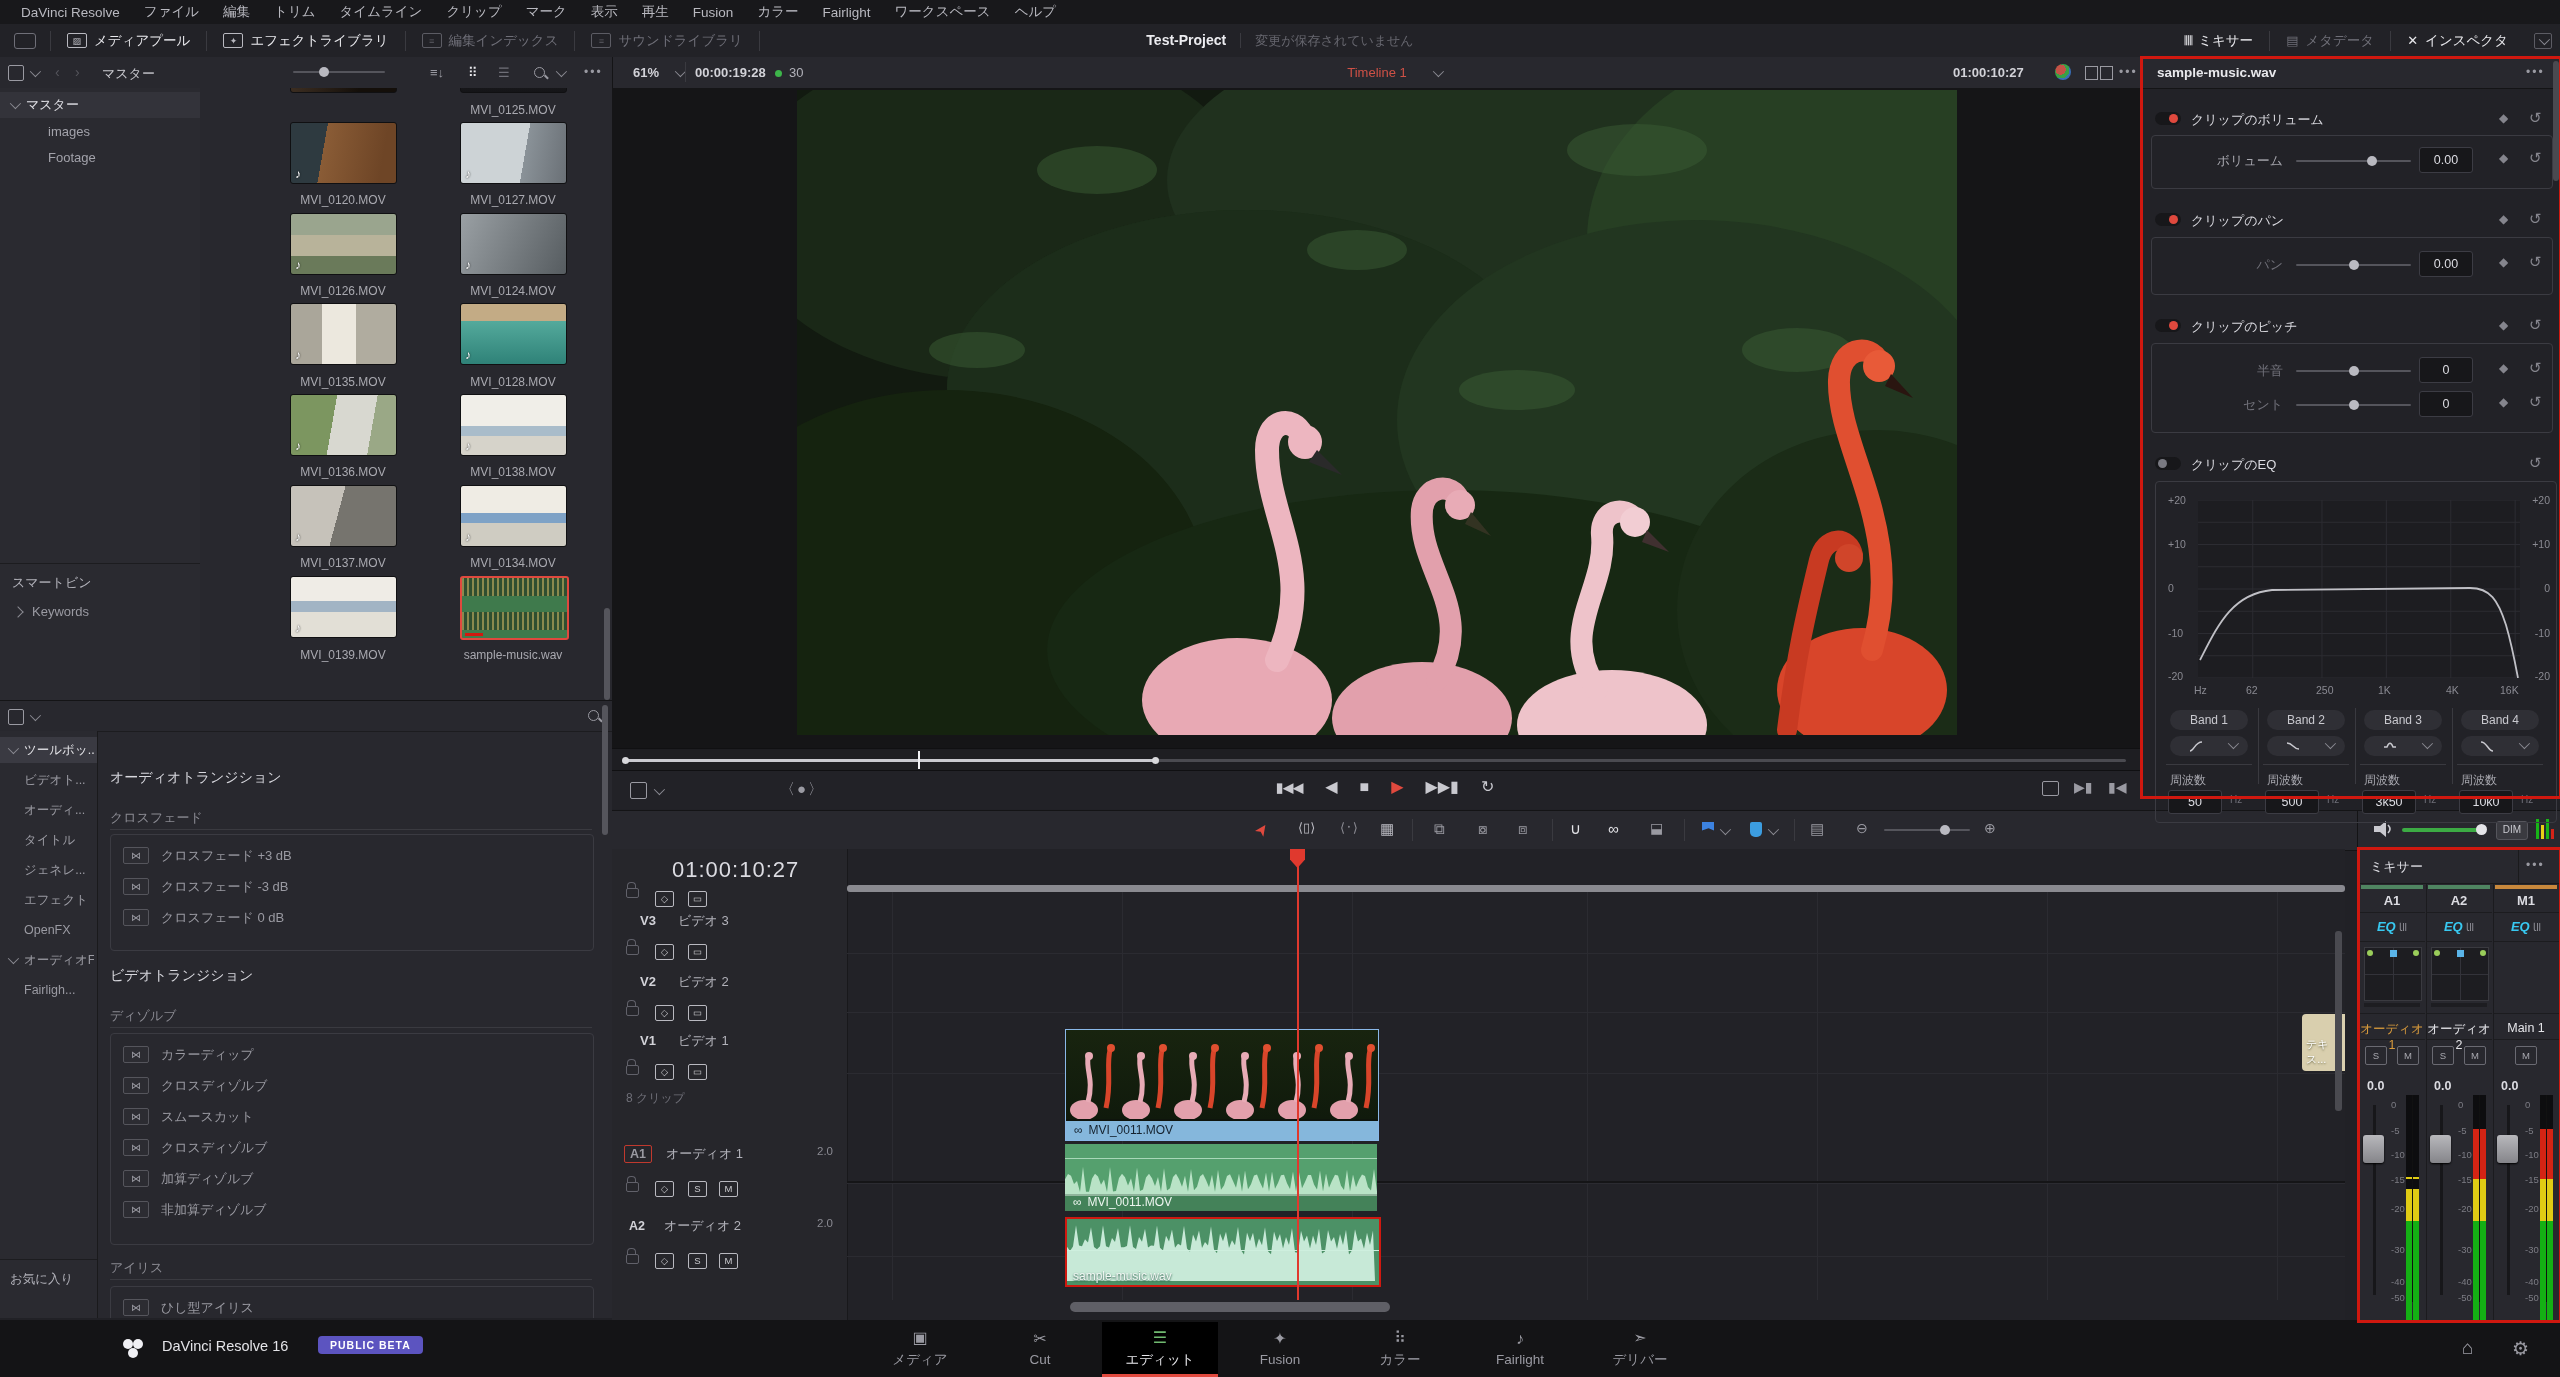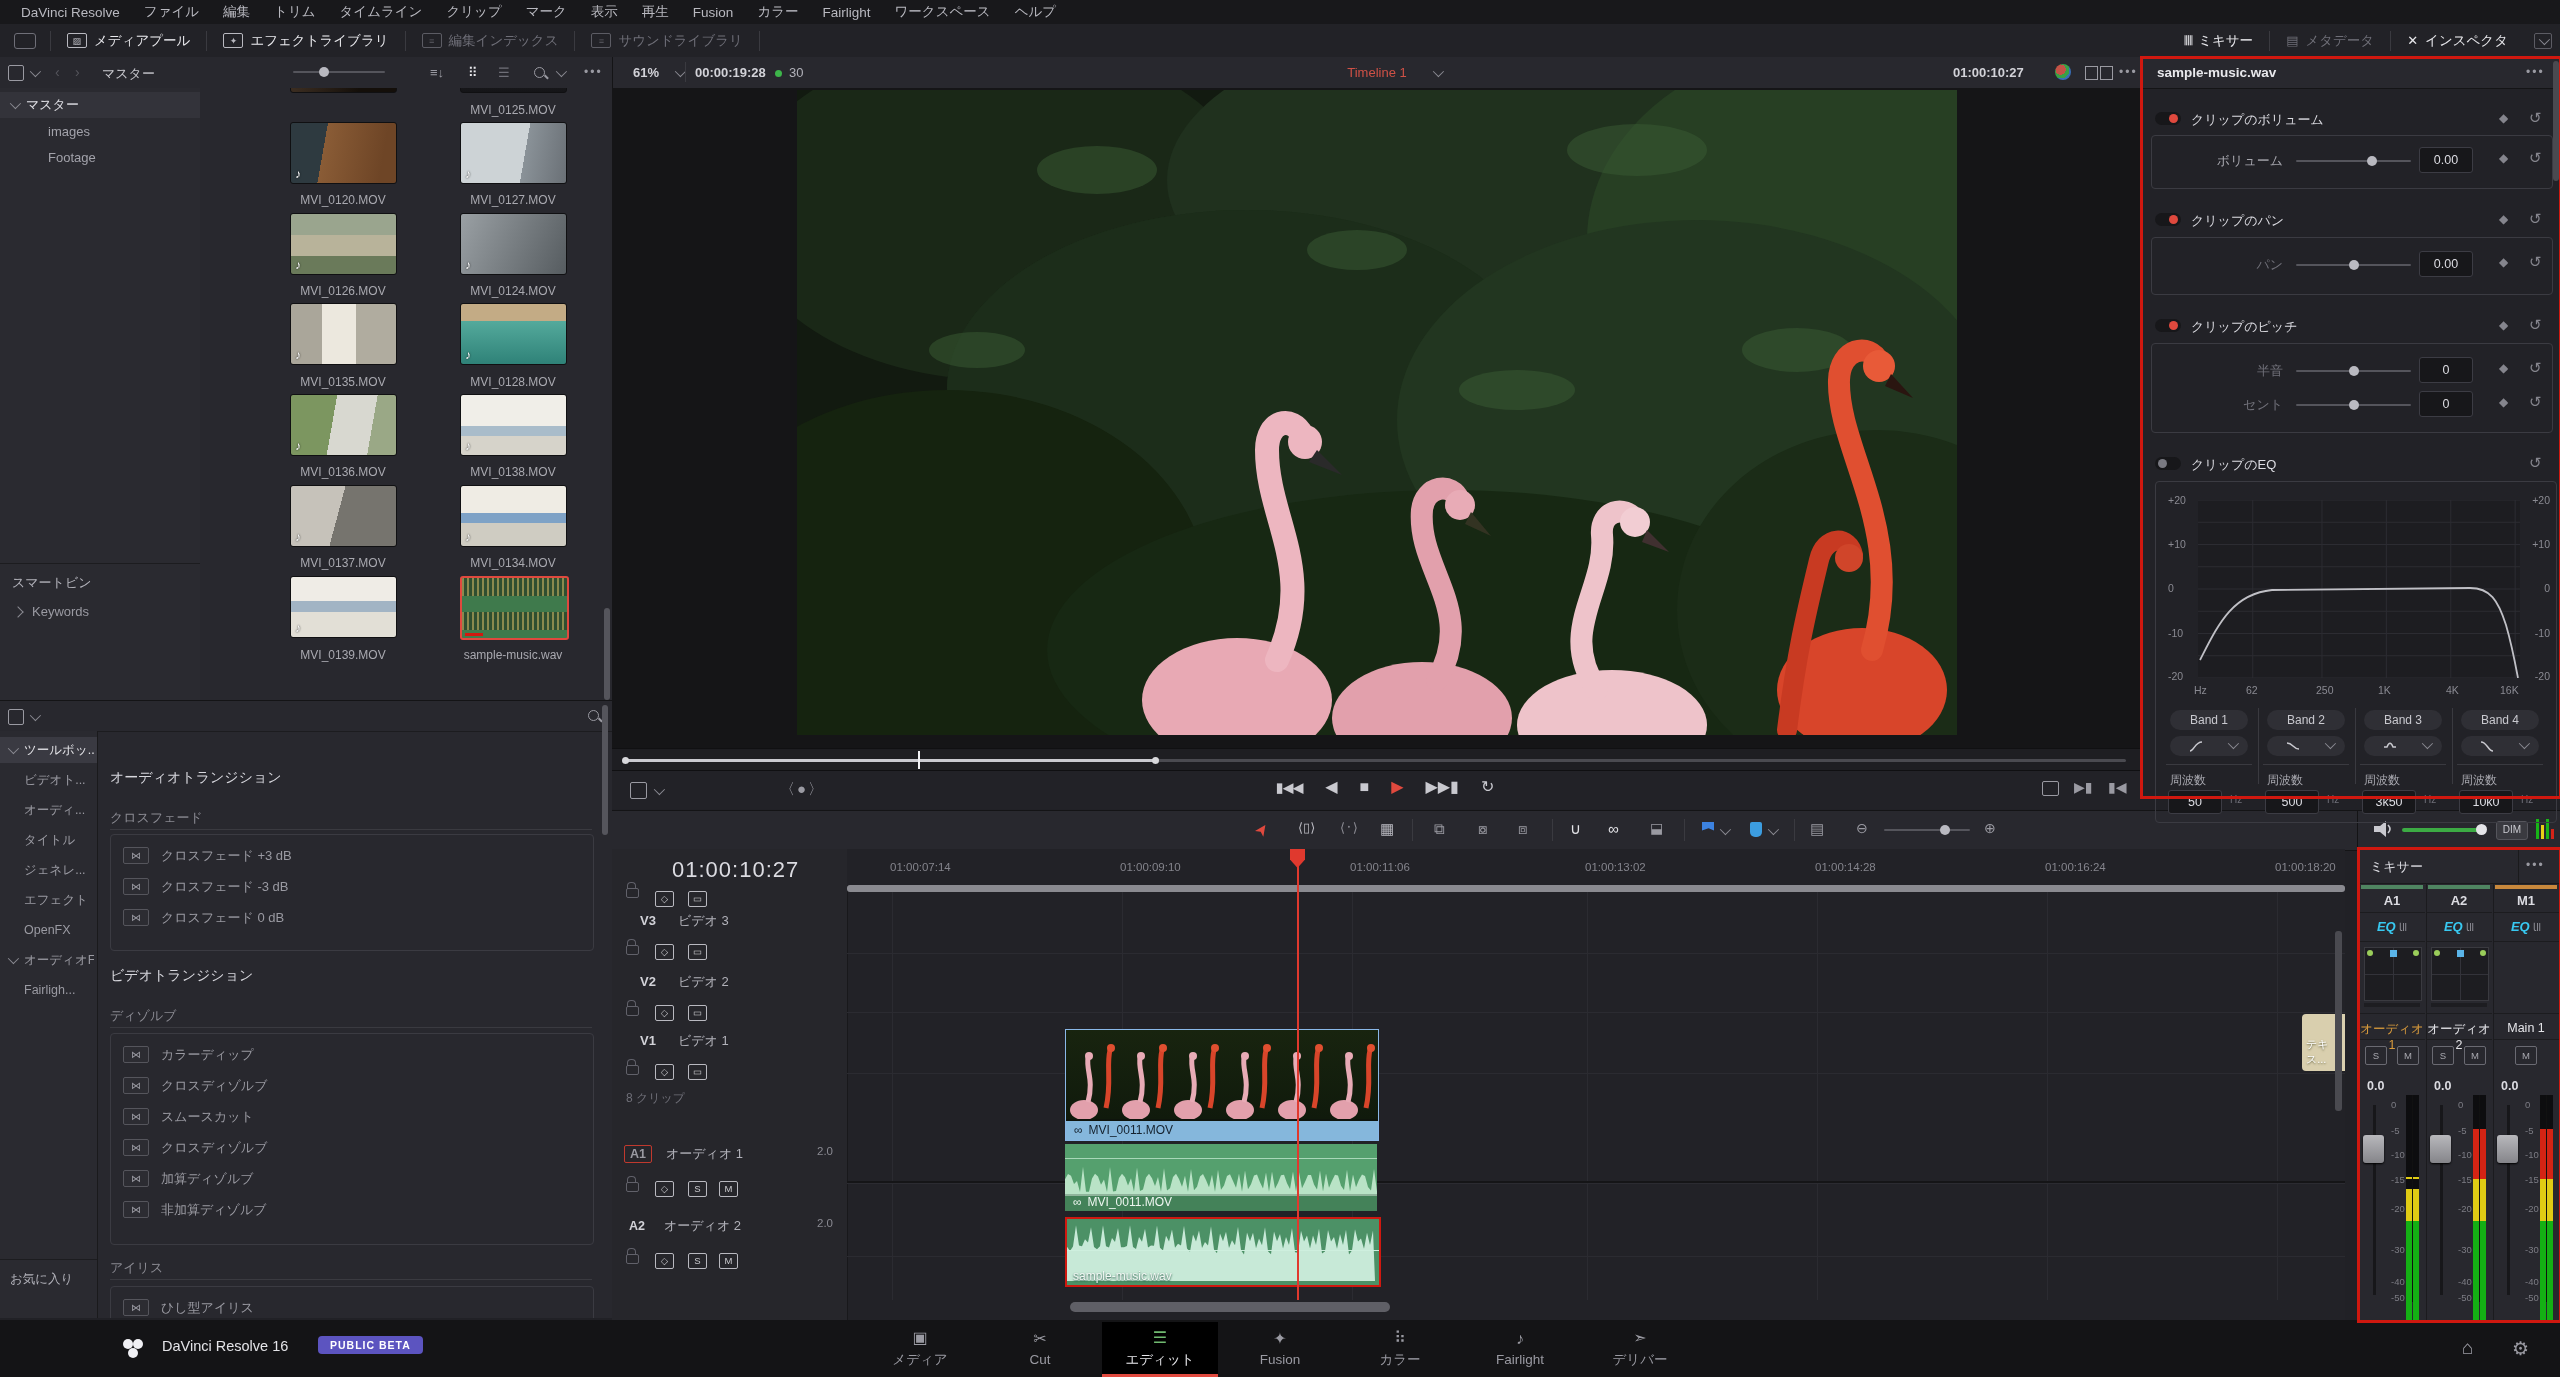--- a/index.html
+++ b/index.html
@@ -114,20 +114,21 @@
       <div class="tb-btn inactive-panel">
         <span class="boxic dimmed" style="width: 18px; height: 13px; font-size: 9px;">≡</span>
         <span>編集インデックス</span>
       </div>
       <div class="tb-sep"></div>
       <div class="tb-btn inactive-panel">
         <span class="boxic dimmed" style="width: 18px; height: 13px; font-size: 9px;">≡</span>
         <span>サウンドライブラリ</span>
       </div>
       <div class="tb-sep"></div>
+      <div style="position: absolute; left: 0px; width: 2560px; text-align: center; pointer-events: none;"><span style="color: rgb(236, 236, 240); font-weight: bold; font-size: 14px;">Test-Project</span><span style="color: rgb(102, 102, 110); margin-left: 14px; font-size: 13px; border-left: 1px solid rgb(58, 58, 64); padding-left: 14px;">変更が保存されていません</span></div>
       <div style="position: absolute; right: 8px; display: flex; align-items: center; height: 100%;">
         <div class="tb-btn active-panel">
           <span style="font-size: 13px; letter-spacing: -2px;">⦀⦀</span>
           <span>ミキサー</span>
         </div>
         <div class="tb-sep"></div>
         <div class="tb-btn inactive-panel">
           <span style="font-size: 13px;">▤</span>
           <span>メタデータ</span>
         </div>
@@ -477,29 +478,20 @@
         <div style="position: absolute; left: 1924px; top: 8px; width: 18px; height: 20px; display: flex; gap: 2px; align-items: flex-end;">
           <span style="width: 3px; height: 20px; background: rgb(24, 180, 24);"></span>
           <span style="width: 3px; height: 14px; background: rgb(232, 208, 24);"></span>
           <span style="width: 3px; height: 20px; background: rgb(24, 180, 24);"></span>
           <span style="width: 3px; height: 10px; background: rgb(212, 36, 24);"></span>
         </div>
       </div>
       <div style="position: absolute; left: 612px; top: 849px; width: 1733px; height: 471px; background: rgb(34, 34, 39);">
         <div style="position: absolute; left: 0px; top: 0px; width: 235px; height: 471px; background: rgb(38, 38, 43); border-right: 1px solid rgb(24, 24, 27);"></div>
         <div style="position: absolute; left: 60px; top: 8px; color: rgb(220, 220, 226); font-size: 22px; letter-spacing: 1px;">01:00:10:27</div>
-        <div style="position: absolute; left: 235px; top: 0px; width: 1498px; height: 36px; background: rgb(34, 34, 39); border-bottom: 1px solid rgb(24, 24, 27);">
-          <span class="ruler-txt" style="left: 43px; top: 12px;">01:00:07:14</span>
-          <span class="ruler-txt" style="left: 273px; top: 12px;">01:00:09:10</span>
-          <span class="ruler-txt" style="left: 503px; top: 12px;">01:00:11:06</span>
-          <span class="ruler-txt" style="left: 738px; top: 12px;">01:00:13:02</span>
-          <span class="ruler-txt" style="left: 968px; top: 12px;">01:00:14:28</span>
-          <span class="ruler-txt" style="left: 1198px; top: 12px;">01:00:16:24</span>
-          <span class="ruler-txt" style="left: 1428px; top: 12px;">01:00:18:20</span>
-        </div>
         <div style="position: absolute; left: 235px; top: 36px; width: 1498px; height: 7px; background: rgb(138, 138, 144); border-radius: 3px;"></div>
         <div style="position: absolute; left: 235px; top: 43px; width: 1498px; height: 408px; overflow: hidden;">
           <div class="vgrid" style="left: 45px; top: 0px; height: 408px;"></div>
           <div class="vgrid" style="left: 275px; top: 0px; height: 408px;"></div>
           <div class="vgrid" style="left: 505px; top: 0px; height: 408px;"></div>
           <div class="vgrid" style="left: 740px; top: 0px; height: 408px;"></div>
           <div class="vgrid" style="left: 970px; top: 0px; height: 408px;"></div>
           <div class="vgrid" style="left: 1200px; top: 0px; height: 408px;"></div>
           <div class="vgrid" style="left: 1430px; top: 0px; height: 408px;"></div>
           <div style="position: absolute; left: 0px; top: 61px; width: 1498px; height: 1px; background: rgb(43, 43, 49);"></div>

